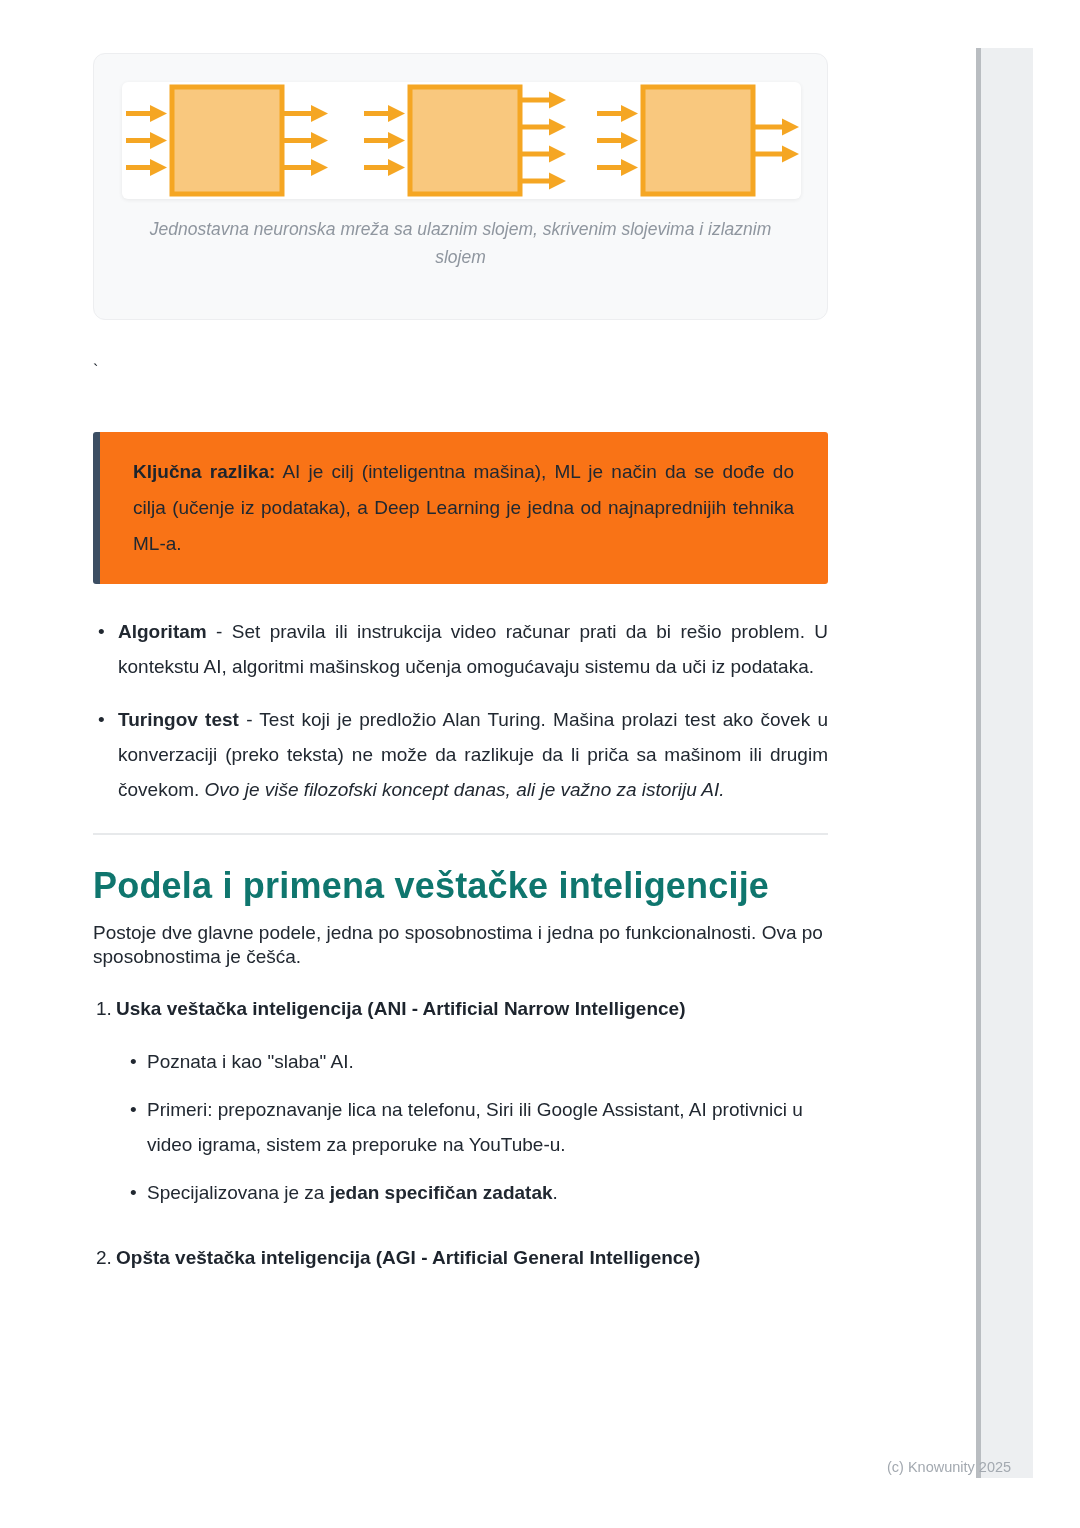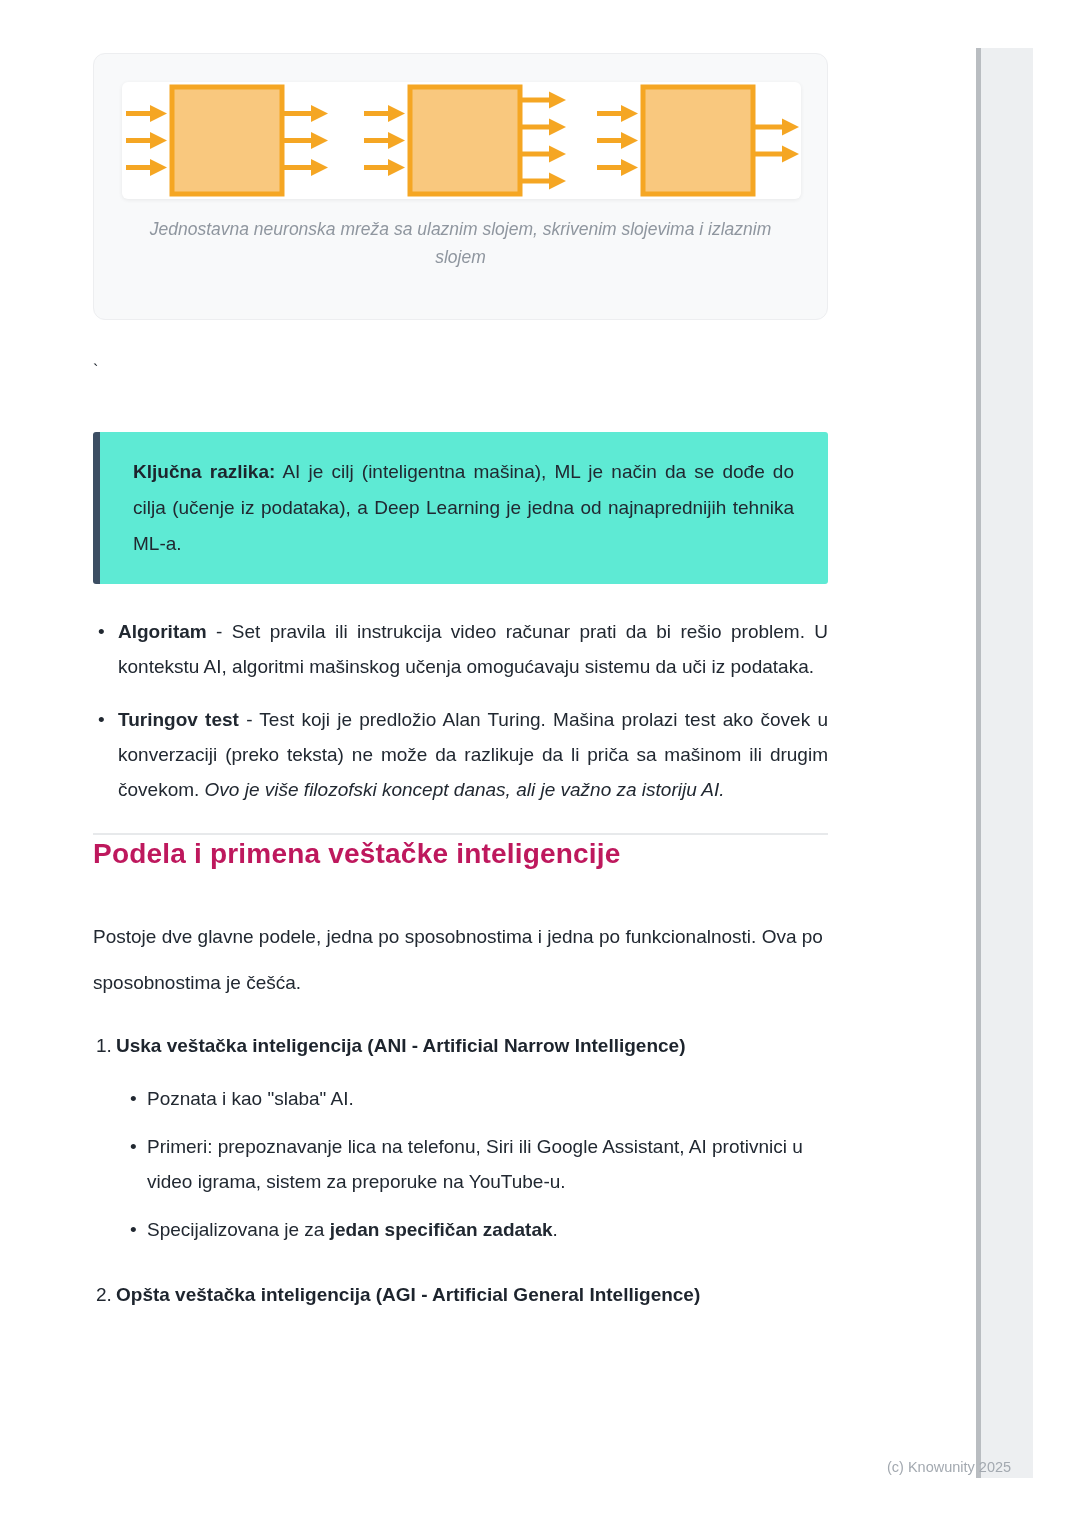--- a/index.html
+++ b/index.html
@@ -23,21 +23,21 @@
   }
   .figure-caption {
     margin: 16px auto 0 auto; max-width: 640px; text-align: center;
     font-style: italic; font-size: 17.5px; line-height: 28px; color: #8f969f;
   }
 
   .stray { margin-top: 42px; height: 24px; font-size: 16px; color: #212831; }
 
   
   .callout {
-    margin-top: 46px; background: #5eead4; border-left: 7px solid #3c4e63;
+    margin-top: 46px; background: #f97316; border-left: 7px solid #3c4e63;
     border-radius: 3px; padding: 22px 34px 22px 33px;
   }
   .callout p {
     font-size: 19px; line-height: 36px; text-align: justify; color: #212831;
   }
   .callout strong { color: #1d242d; }
 
   
   ul.def-list { margin-top: 30px; list-style: none; }
   ul.def-list > li {
@@ -46,28 +46,28 @@
   }
   ul.def-list > li + li { margin-top: 18px; }
   ul.def-list > li::before {
     content: "\2022"; position: absolute; left: 5px; top: 0; color: #212831;
   }
   ul.def-list em { font-style: italic; }
 
   hr.divider { margin-top: 26px; border: none; border-top: 2px solid #e7e9eb; }
 
   h1.section-title {
-    font-size: 28px; line-height: 38px; font-weight: 700;
-    color: #be185d; letter-spacing: 0.2px;
+    margin-top: 32px; font-size: 36px; line-height: 38px; font-weight: 700;
+    color: #0f766e; letter-spacing: 0.2px;
   }
   h2.subsection-title {
     margin-top: 42px; font-size: 23px; line-height: 30px; font-weight: 600;
     color: #5e7183;
   }
-  p.intro { margin-top: 41px; font-size: 19px; line-height: 46px; }
+  p.intro { margin-top: 16px; font-size: 19px; line-height: 24px; }
 
   
   ol.num-list { margin-top: 22px; list-style: none; padding-left: 3px; }
   ol.num-list > li { display: flex; font-size: 19px; line-height: 35px; }
   ol.num-list > li.second { margin-top: 30px; }
   .num { width: 20px; flex: 0 0 20px; color: #212831; }
   .num-body { flex: 1; }
   .num-title { font-weight: 700; color: #1d242d; }
 
   ul.sub-list { margin-top: 18px; list-style: none; }

